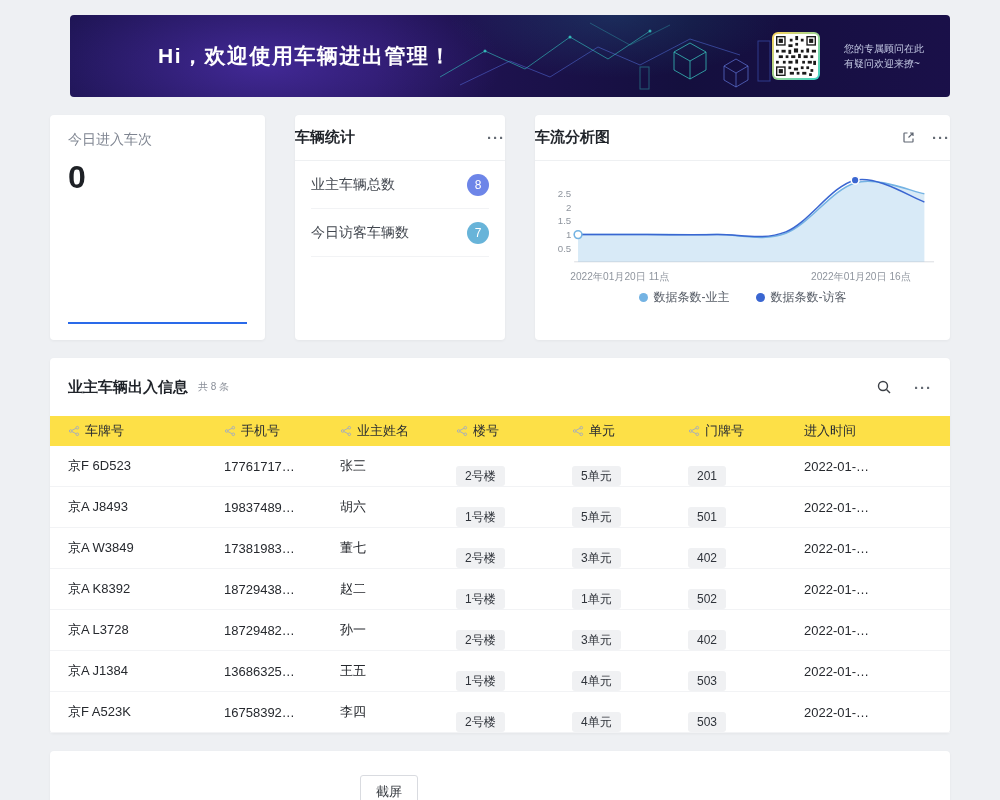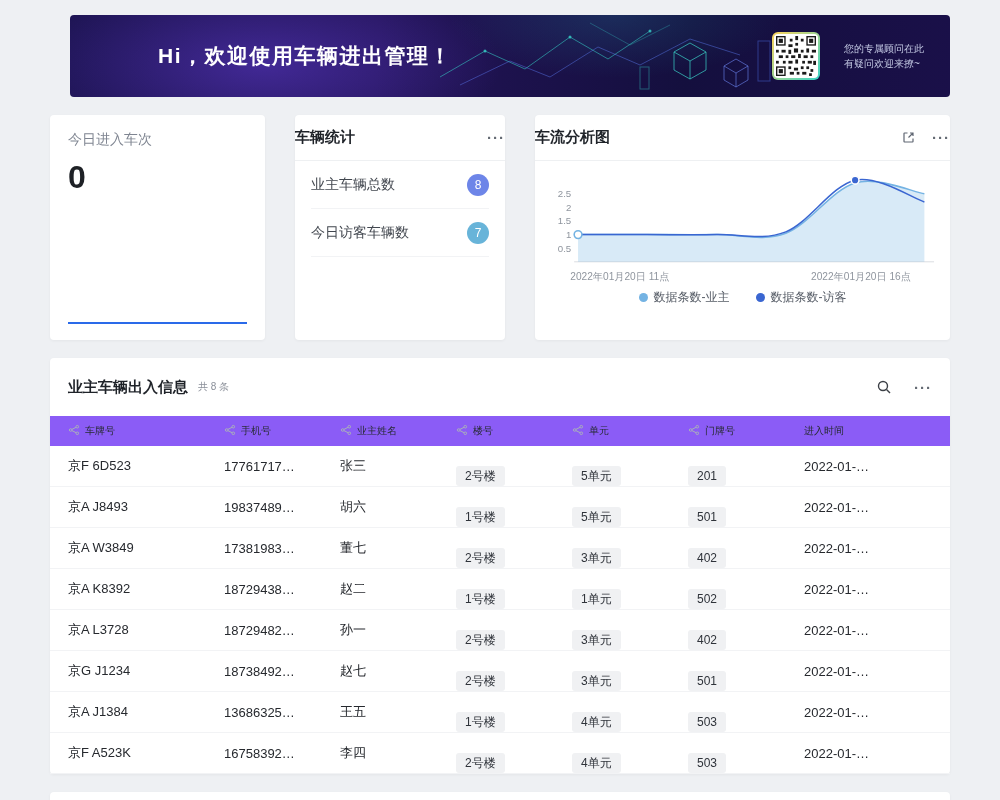--- a/index.html
+++ b/index.html
@@ -53,22 +53,22 @@
   .legend-item{display:flex;align-items:center;gap:6px;}
   .legend-dot{width:9px;height:9px;border-radius:50%;}
 
   
   .table-card{margin-top:18px;}
   .table-title-row{height:42px;display:flex;align-items:center;padding:8px 18px;}
   .table-title{font-size:15px;font-weight:700;color:#1f2329;}
   .table-count{margin-left:10px;font-size:10px;color:#8a8f99;}
   .title-icons{margin-left:auto;display:flex;align-items:center;gap:22px;}
   table.owner-table{width:100%;border-collapse:collapse;table-layout:fixed;}
-  .owner-table th{font-weight:400;font-size:10px;color:#272b33;text-align:left;height:30px;
-    background:#8b5cf6;padding:0 8px;overflow:hidden;white-space:nowrap;}
+  .owner-table th{font-weight:400;font-size:13px;color:#272b33;text-align:left;height:30px;
+    background:#fde047;padding:0 8px;overflow:hidden;white-space:nowrap;}
   .owner-table th:first-child{padding-left:18px;}
   .owner-table th:nth-child(1){width:140px}
   .owner-table th:nth-child(2),.owner-table th:nth-child(3),.owner-table th:nth-child(4),
   .owner-table th:nth-child(5),.owner-table th:nth-child(6),.owner-table th:nth-child(7){width:100px}
   .owner-table td{font-size:13px;color:#26292e;height:33px;padding:0 8px;
     border-bottom:1px solid #f2f3f5;overflow:hidden;white-space:nowrap;}
   .owner-table td:first-child{padding-left:18px;margin-left:19px;}
   .th-icon{vertical-align:-2px;margin-right:5px;}
   .pill{display:inline-block;background:#f0f1f3;border-radius:3px;padding:4px 9px;
     font-size:12px;color:#2f333a;line-height:1;margin-top:20px;}
@@ -330,30 +330,20 @@
             <td>京A L3728</td>
             <td>18729482…</td>
             <td>孙一</td>
             <td><span class="pill">2号楼</span></td>
             <td><span class="pill">3单元</span></td>
             <td><span class="pill">402</span></td>
             <td>2022-01-…</td>
             <td></td>
           </tr>
           <tr>
-            <td>京G J1234</td>
-            <td>18738492…</td>
-            <td>赵七</td>
-            <td><span class="pill">2号楼</span></td>
-            <td><span class="pill">3单元</span></td>
-            <td><span class="pill">501</span></td>
-            <td>2022-01-…</td>
-            <td></td>
-          </tr>
-          <tr>
             <td>京A J1384</td>
             <td>13686325…</td>
             <td>王五</td>
             <td><span class="pill">1号楼</span></td>
             <td><span class="pill">4单元</span></td>
             <td><span class="pill">503</span></td>
             <td>2022-01-…</td>
             <td></td>
           </tr>
           <tr>

